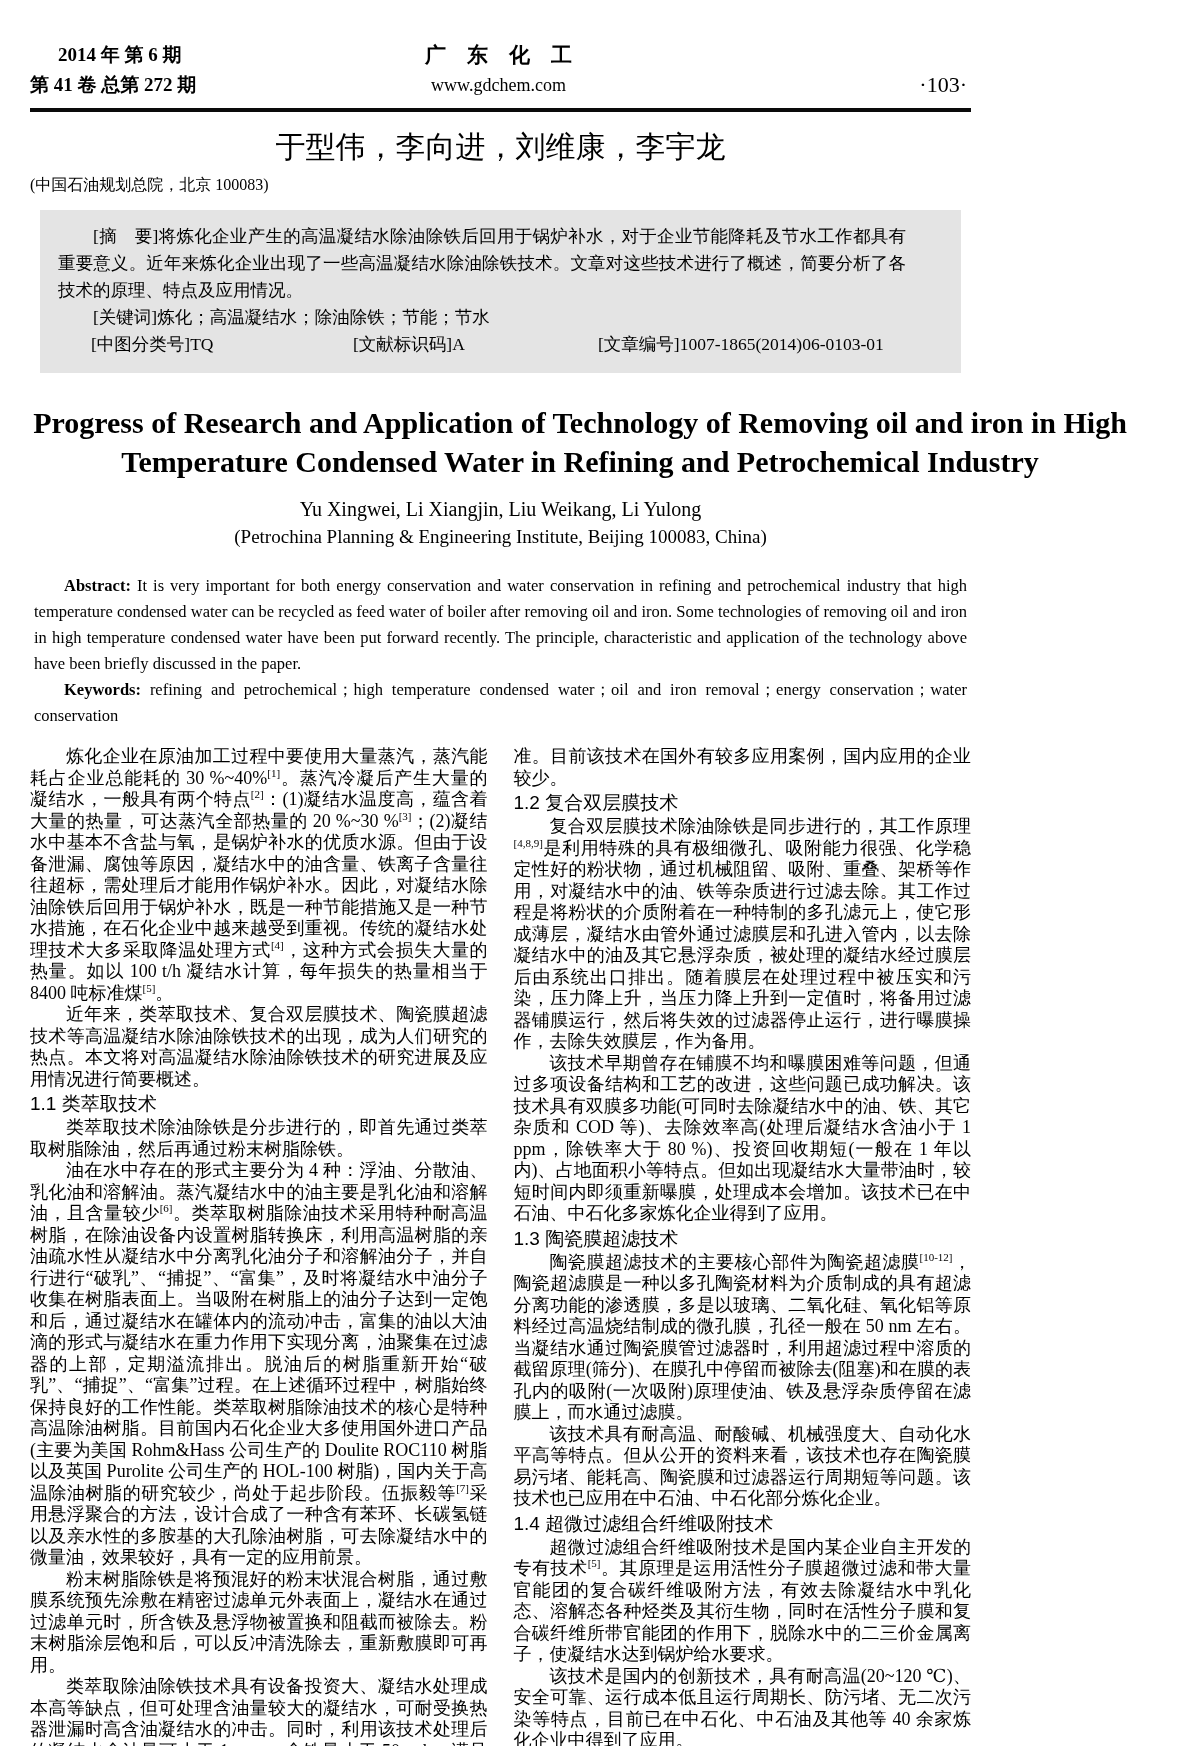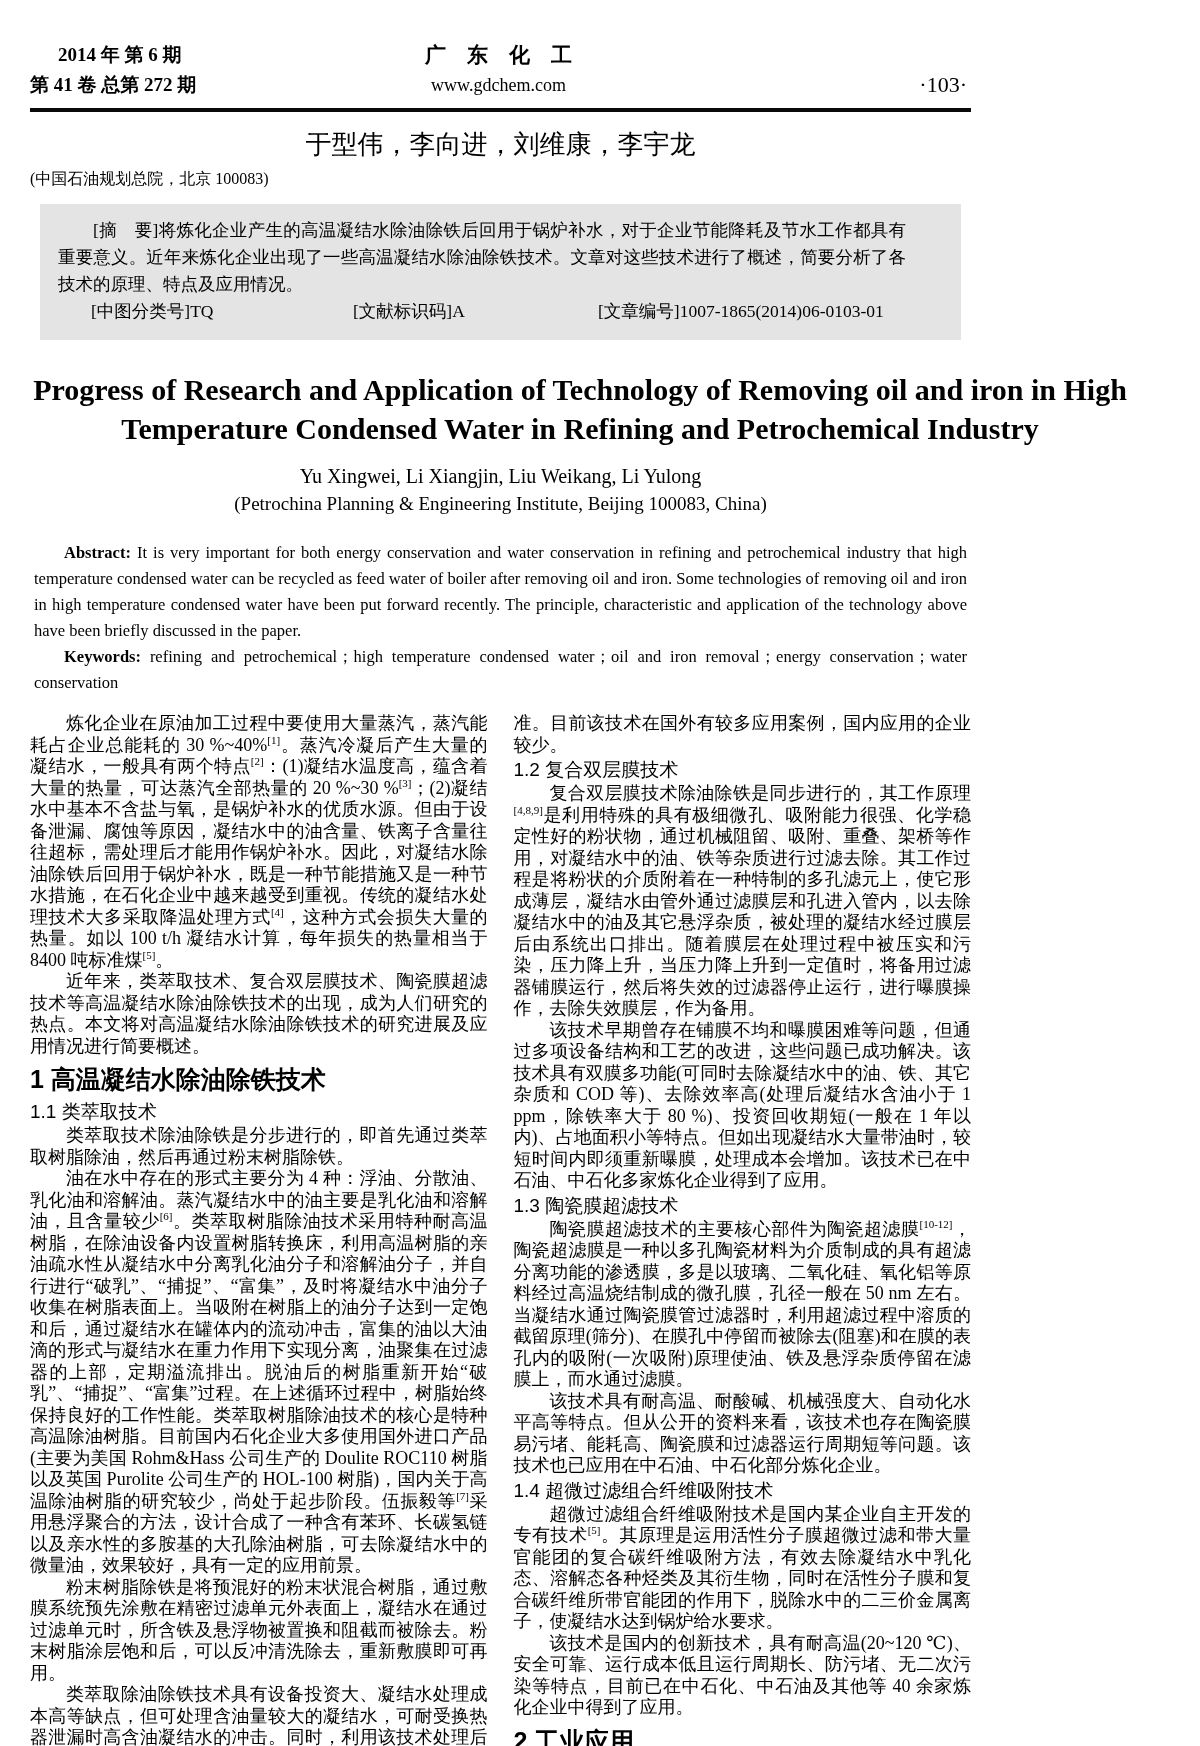--- a/index.html
+++ b/index.html
@@ -19,21 +19,21 @@
   .hdr { display:flex; justify-content:space-between; align-items:flex-end;
          padding-bottom:8px; border-bottom:4px solid #0a0a0a; }
   .hdr-left { width:300px; font-size:19px; font-weight:700; line-height:30px; }
   .hdr-left .l1 { padding-left:28px; }
   .hdr-center { flex:1; text-align:center; font-weight:700; font-size:21px; line-height:30px; }
   .hdr-center .url { font-weight:400; font-size:18px; }
   .hdr-right { width:300px; text-align:right; font-size:22px; line-height:30px; padding-right:4px; font-weight:400; }
 
   
   .title-cn { text-align:center; font-size:41px; font-weight:700; letter-spacing:1px; margin:26px 0 0 0; }
-  .authors-cn { text-align:center; font-size:26px; margin-top:15px; }
+  .authors-cn { text-align:center; font-size:30px; margin-top:15px; }
   .aff-cn { text-align:left; font-size:16px; margin-top:7px; }
 
   
   .meta-box { background:#e4e4e4; margin:14px 10px 0 10px;
               padding:13px 55px 15px 18px; font-size:17.5px; line-height:27px; }
   .meta-box p { margin:0; }
   .meta-abs { text-indent:2em; text-align:justify; }
   .meta-kw { text-indent:2em; }
   .meta-row { display:flex; padding-left:33px; }
   .meta-row .clc { width:262px; }
@@ -82,40 +82,40 @@
       <div class="url">www.gdchem.com</div>
     </div>
     <div class="hdr-right">·103·</div>
   </div>
 
   <div class="authors-cn">于型伟，李向进，刘维康，李宇龙</div>
   <div class="aff-cn">(中国石油规划总院，北京 100083)</div>
 
   <div class="meta-box">
     <p class="meta-abs">[摘　要]将炼化企业产生的高温凝结水除油除铁后回用于锅炉补水，对于企业节能降耗及节水工作都具有重要意义。近年来炼化企业出现了一些高温凝结水除油除铁技术。文章对这些技术进行了概述，简要分析了各技术的原理、特点及应用情况。</p>
+    <p class="meta-kw">[关键词]炼化；高温凝结水；除油除铁；节能；节水</p>
     <div class="meta-row">
       <span class="clc">[中图分类号]TQ</span>
       <span class="dc">[文献标识码]A</span>
       <span class="an">[文章编号]1007-1865(2014)06-0103-01</span>
     </div>
   </div>
 
   <h2 class="title-en">Progress of Research and Application of Technology of Removing oil and iron in High Temperature Condensed Water in Refining and Petrochemical Industry</h2>
   <div class="authors-en">Yu Xingwei, Li Xiangjin, Liu Weikang, Li Yulong</div>
   <div class="aff-en">(Petrochina Planning &amp; Engineering Institute, Beijing 100083, China)</div>
   <div class="abs-en">
     <p class="lead-ind"><b class="lab">Abstract:</b> <span>It is very important for both energy conservation and water conservation in refining and petrochemical industry that high temperature condensed water can be recycled as feed water of boiler after removing oil and iron. Some technologies of removing oil and iron in high temperature condensed water have been put forward recently. The principle, characteristic and application of the technology above have been briefly discussed in the paper.</span></p>
     <p class="lead-ind"><b class="lab">Keywords:</b> <span>refining and petrochemical；high temperature condensed water；oil and iron removal；energy conservation；water conservation</span></p>
   </div>
 
   <div class="columns">
     <div class="col">
       <p class="ind">炼化企业在原油加工过程中要使用大量蒸汽，蒸汽能耗占企业总能耗的 30 %~40%<sup>[1]</sup>。蒸汽冷凝后产生大量的凝结水，一般具有两个特点<sup>[2]</sup>：(1)凝结水温度高，蕴含着大量的热量，可达蒸汽全部热量的 20 %~30 %<sup>[3]</sup>；(2)凝结水中基本不含盐与氧，是锅炉补水的优质水源。但由于设备泄漏、腐蚀等原因，凝结水中的油含量、铁离子含量往往超标，需处理后才能用作锅炉补水。因此，对凝结水除油除铁后回用于锅炉补水，既是一种节能措施又是一种节水措施，在石化企业中越来越受到重视。传统的凝结水处理技术大多采取降温处理方式<sup>[4]</sup>，这种方式会损失大量的热量。如以 100 t/h 凝结水计算，每年损失的热量相当于 8400 吨标准煤<sup>[5]</sup>。</p>
       <p class="ind">近年来，类萃取技术、复合双层膜技术、陶瓷膜超滤技术等高温凝结水除油除铁技术的出现，成为人们研究的热点。本文将对高温凝结水除油除铁技术的研究进展及应用情况进行简要概述。</p>
-      <h3 class="sec1">1 高温凝结水除油除铁技术</h3>
       <h4 class="sec2">1.1 类萃取技术</h4>
       <p class="ind">类萃取技术除油除铁是分步进行的，即首先通过类萃取树脂除油，然后再通过粉末树脂除铁。</p>
       <p class="ind">油在水中存在的形式主要分为 4 种：浮油、分散油、乳化油和溶解油。蒸汽凝结水中的油主要是乳化油和溶解油，且含量较少<sup>[6]</sup>。类萃取树脂除油技术采用特种耐高温树脂，在除油设备内设置树脂转换床，利用高温树脂的亲油疏水性从凝结水中分离乳化油分子和溶解油分子，并自行进行“破乳”、“捕捉”、“富集”，及时将凝结水中油分子收集在树脂表面上。当吸附在树脂上的油分子达到一定饱和后，通过凝结水在罐体内的流动冲击，富集的油以大油滴的形式与凝结水在重力作用下实现分离，油聚集在过滤器的上部，定期溢流排出。脱油后的树脂重新开始“破乳”、“捕捉”、“富集”过程。在上述循环过程中，树脂始终保持良好的工作性能。类萃取树脂除油技术的核心是特种高温除油树脂。目前国内石化企业大多使用国外进口产品(主要为美国 Rohm&amp;Hass 公司生产的 Doulite ROC110 树脂以及英国 Purolite 公司生产的 HOL-100 树脂)，国内关于高温除油树脂的研究较少，尚处于起步阶段。伍振毅等<sup>[7]</sup>采用悬浮聚合的方法，设计合成了一种含有苯环、长碳氢链以及亲水性的多胺基的大孔除油树脂，可去除凝结水中的微量油，效果较好，具有一定的应用前景。</p>
       <p class="ind">粉末树脂除铁是将预混好的粉末状混合树脂，通过敷膜系统预先涂敷在精密过滤单元外表面上，凝结水在通过过滤单元时，所含铁及悬浮物被置换和阻截而被除去。粉末树脂涂层饱和后，可以反冲清洗除去，重新敷膜即可再用。</p>
       <p class="ind">类萃取除油除铁技术具有设备投资大、凝结水处理成本高等缺点，但可处理含油量较大的凝结水，可耐受换热器泄漏时高含油凝结水的冲击。同时，利用该技术处理后的凝结水含油量可小于 1 ppm，含铁量小于 50 ppb，满足中压(3.5 MPa)锅炉的进水标</p>
     </div>
     <div class="col">
       <p>准。目前该技术在国外有较多应用案例，国内应用的企业较少。</p>
       <h4 class="sec2">1.2 复合双层膜技术</h4>
       <p class="ind">复合双层膜技术除油除铁是同步进行的，其工作原理<sup>[4,8,9]</sup>是利用特殊的具有极细微孔、吸附能力很强、化学稳定性好的粉状物，通过机械阻留、吸附、重叠、架桥等作用，对凝结水中的油、铁等杂质进行过滤去除。其工作过程是将粉状的介质附着在一种特制的多孔滤元上，使它形成薄层，凝结水由管外通过滤膜层和孔进入管内，以去除凝结水中的油及其它悬浮杂质，被处理的凝结水经过膜层后由系统出口排出。随着膜层在处理过程中被压实和污染，压力降上升，当压力降上升到一定值时，将备用过滤器铺膜运行，然后将失效的过滤器停止运行，进行曝膜操作，去除失效膜层，作为备用。</p>

